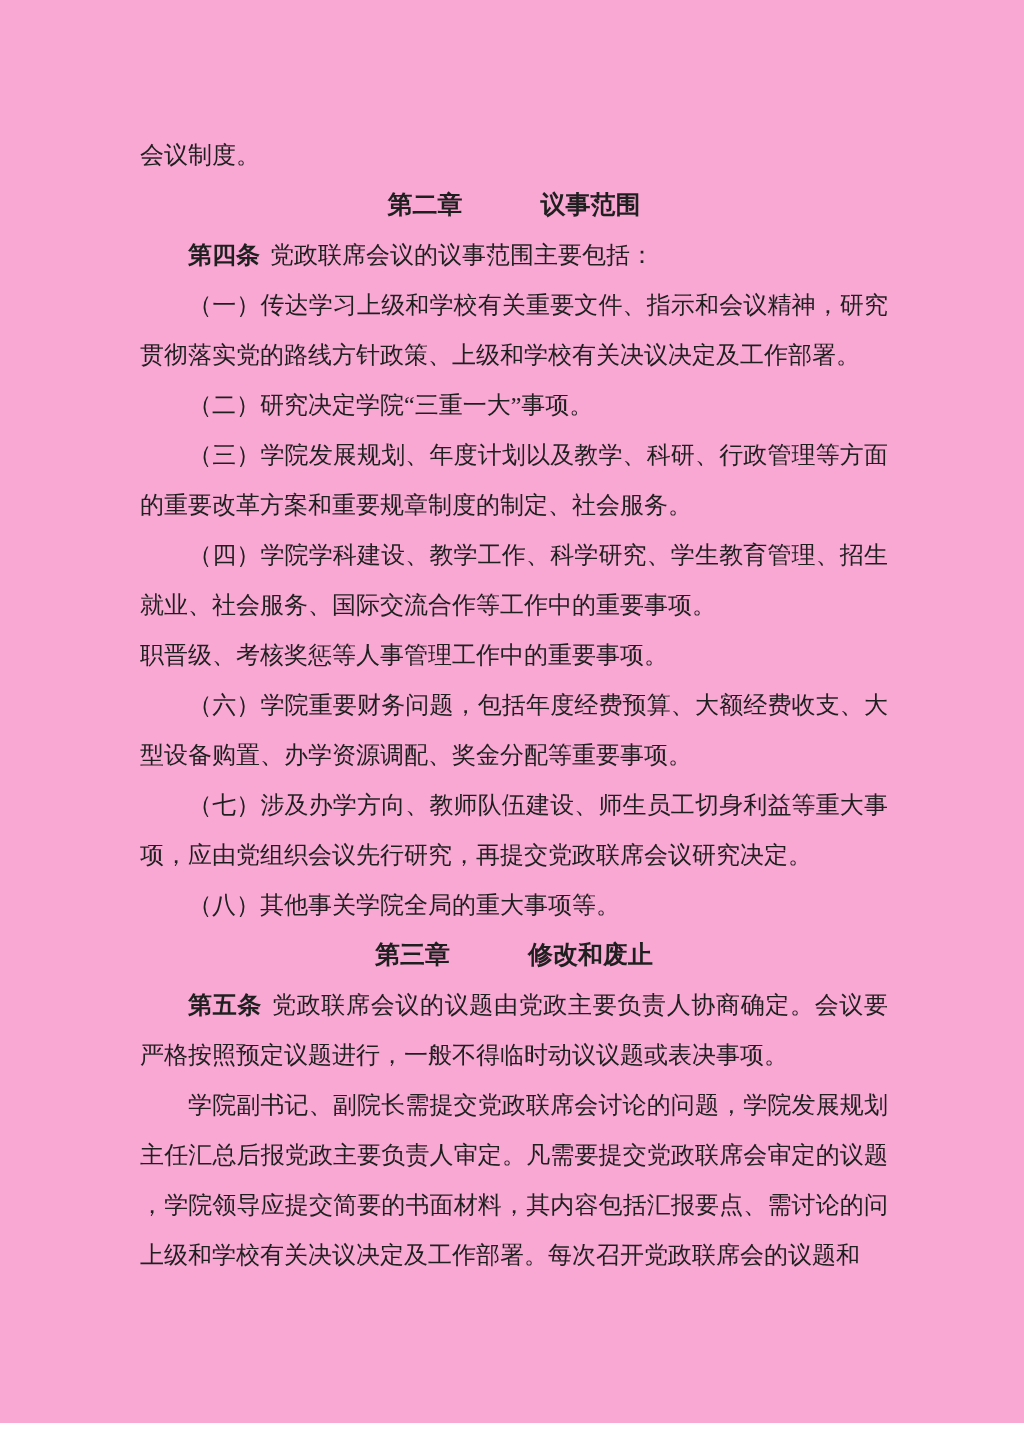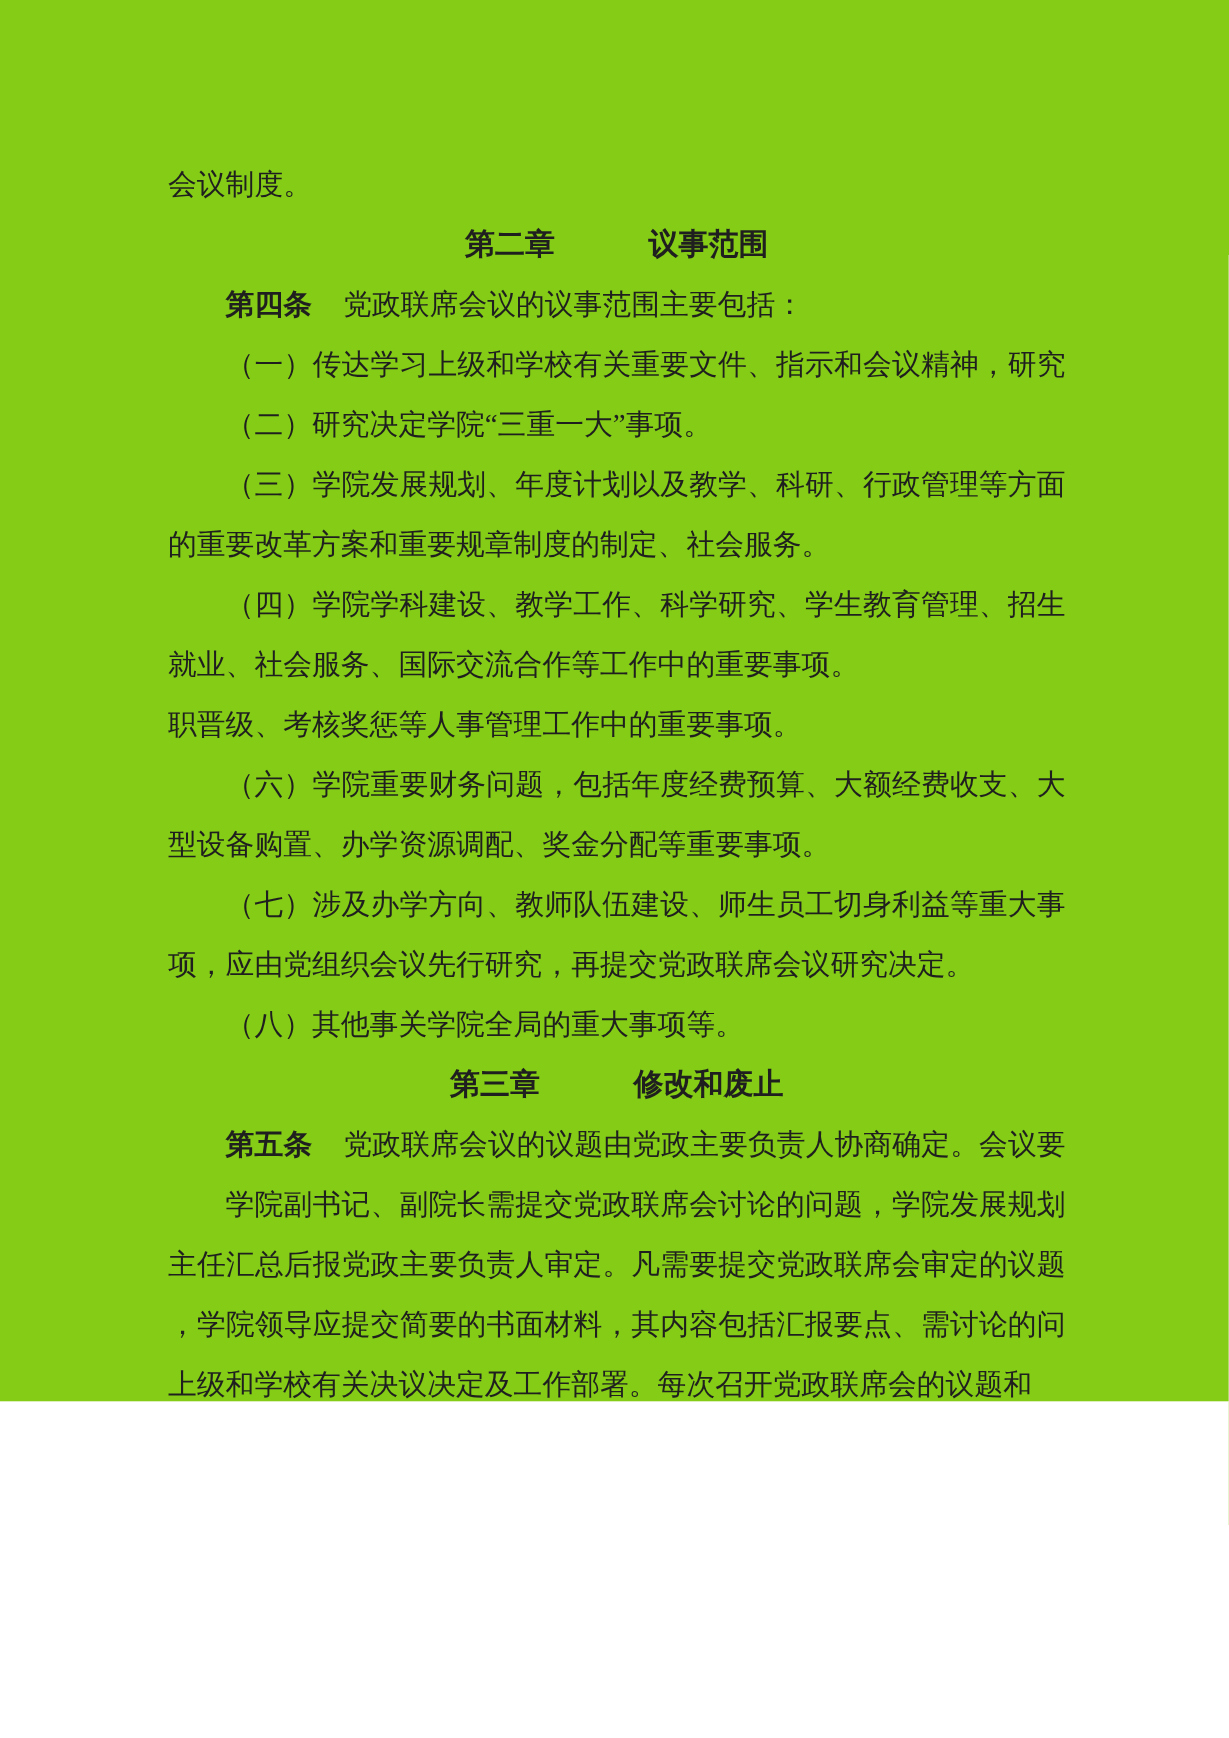--- a/index.html
+++ b/index.html
@@ -3,22 +3,22 @@
 <meta charset="utf-8">
 <style>
   html, body {
     margin: 0;
     padding: 0;
     background: #ffffff;
   }
   .page {
     position: relative;
     width: 1024px;
-    height: 1168px;
-    background: #84cc16;
+    height: 1423px;
+    background: #f9a8d4;
     overflow: hidden;
     font-family: "Liberation Serif", "DejaVu Serif", serif;
     color: #1f1f1f;
   }
   .content {
     position: absolute;
     left: 140px;
     top: 130px;
     width: 748px;
   }
@@ -40,43 +40,45 @@
     text-align-last: center;
     font-weight: bold;
     font-size: 25px;
   }
   .chapter-title {
     margin-left: 78px;
     font-family: Liberation Mono, monospace;
   }
   .article-num {
     font-weight: bold;
-    margin-right: 26px;
+    margin-right: 10px;
   }
 </style>
 </head>
 <body>
 
 <div class="page">
   <div class="content" id="content">
       <div class="line body">会议制度。</div>
       <div class="line chapter-heading"><span class="chapter-num">第二章</span><span class="chapter-title">议事范围</span></div>
       <div class="line article indent"><span class="article-num">第四条</span><span>党政联席会议的议事范围主要包括：</span></div>
       <div class="line body indent justify">（一）传达学习上级和学校有关重要文件、指示和会议精神，研究</div>
+      <div class="line body">贯彻落实党的路线方针政策、上级和学校有关决议决定及工作部署。</div>
       <div class="line body indent">（二）研究决定学院“三重一大”事项。</div>
       <div class="line body indent justify">（三）学院发展规划、年度计划以及教学、科研、行政管理等方面</div>
       <div class="line body">的重要改革方案和重要规章制度的制定、社会服务。</div>
       <div class="line body indent justify">（四）学院学科建设、教学工作、科学研究、学生教育管理、招生</div>
       <div class="line body">就业、社会服务、国际交流合作等工作中的重要事项。</div>
       <div class="line body">职晋级、考核奖惩等人事管理工作中的重要事项。</div>
       <div class="line body indent justify">（六）学院重要财务问题，包括年度经费预算、大额经费收支、大</div>
       <div class="line body">型设备购置、办学资源调配、奖金分配等重要事项。</div>
       <div class="line body indent justify">（七）涉及办学方向、教师队伍建设、师生员工切身利益等重大事</div>
       <div class="line body">项，应由党组织会议先行研究，再提交党政联席会议研究决定。</div>
       <div class="line body indent">（八）其他事关学院全局的重大事项等。</div>
       <div class="line chapter-heading"><span class="chapter-num">第三章</span><span class="chapter-title">修改和废止</span></div>
       <div class="line article indent justify"><span class="article-num">第五条</span><span>党政联席会议的议题由党政主要负责人协商确定。会议要</span></div>
+      <div class="line body">严格按照预定议题进行，一般不得临时动议议题或表决事项。</div>
       <div class="line body indent justify">学院副书记、副院长需提交党政联席会讨论的问题，学院发展规划</div>
       <div class="line body justify">主任汇总后报党政主要负责人审定。凡需要提交党政联席会审定的议题</div>
       <div class="line body justify">，学院领导应提交简要的书面材料，其内容包括汇报要点、需讨论的问</div>
       <div class="line body">上级和学校有关决议决定及工作部署。每次召开党政联席会的议题和</div>
     </div>
 </div>
 
 </body></html>

